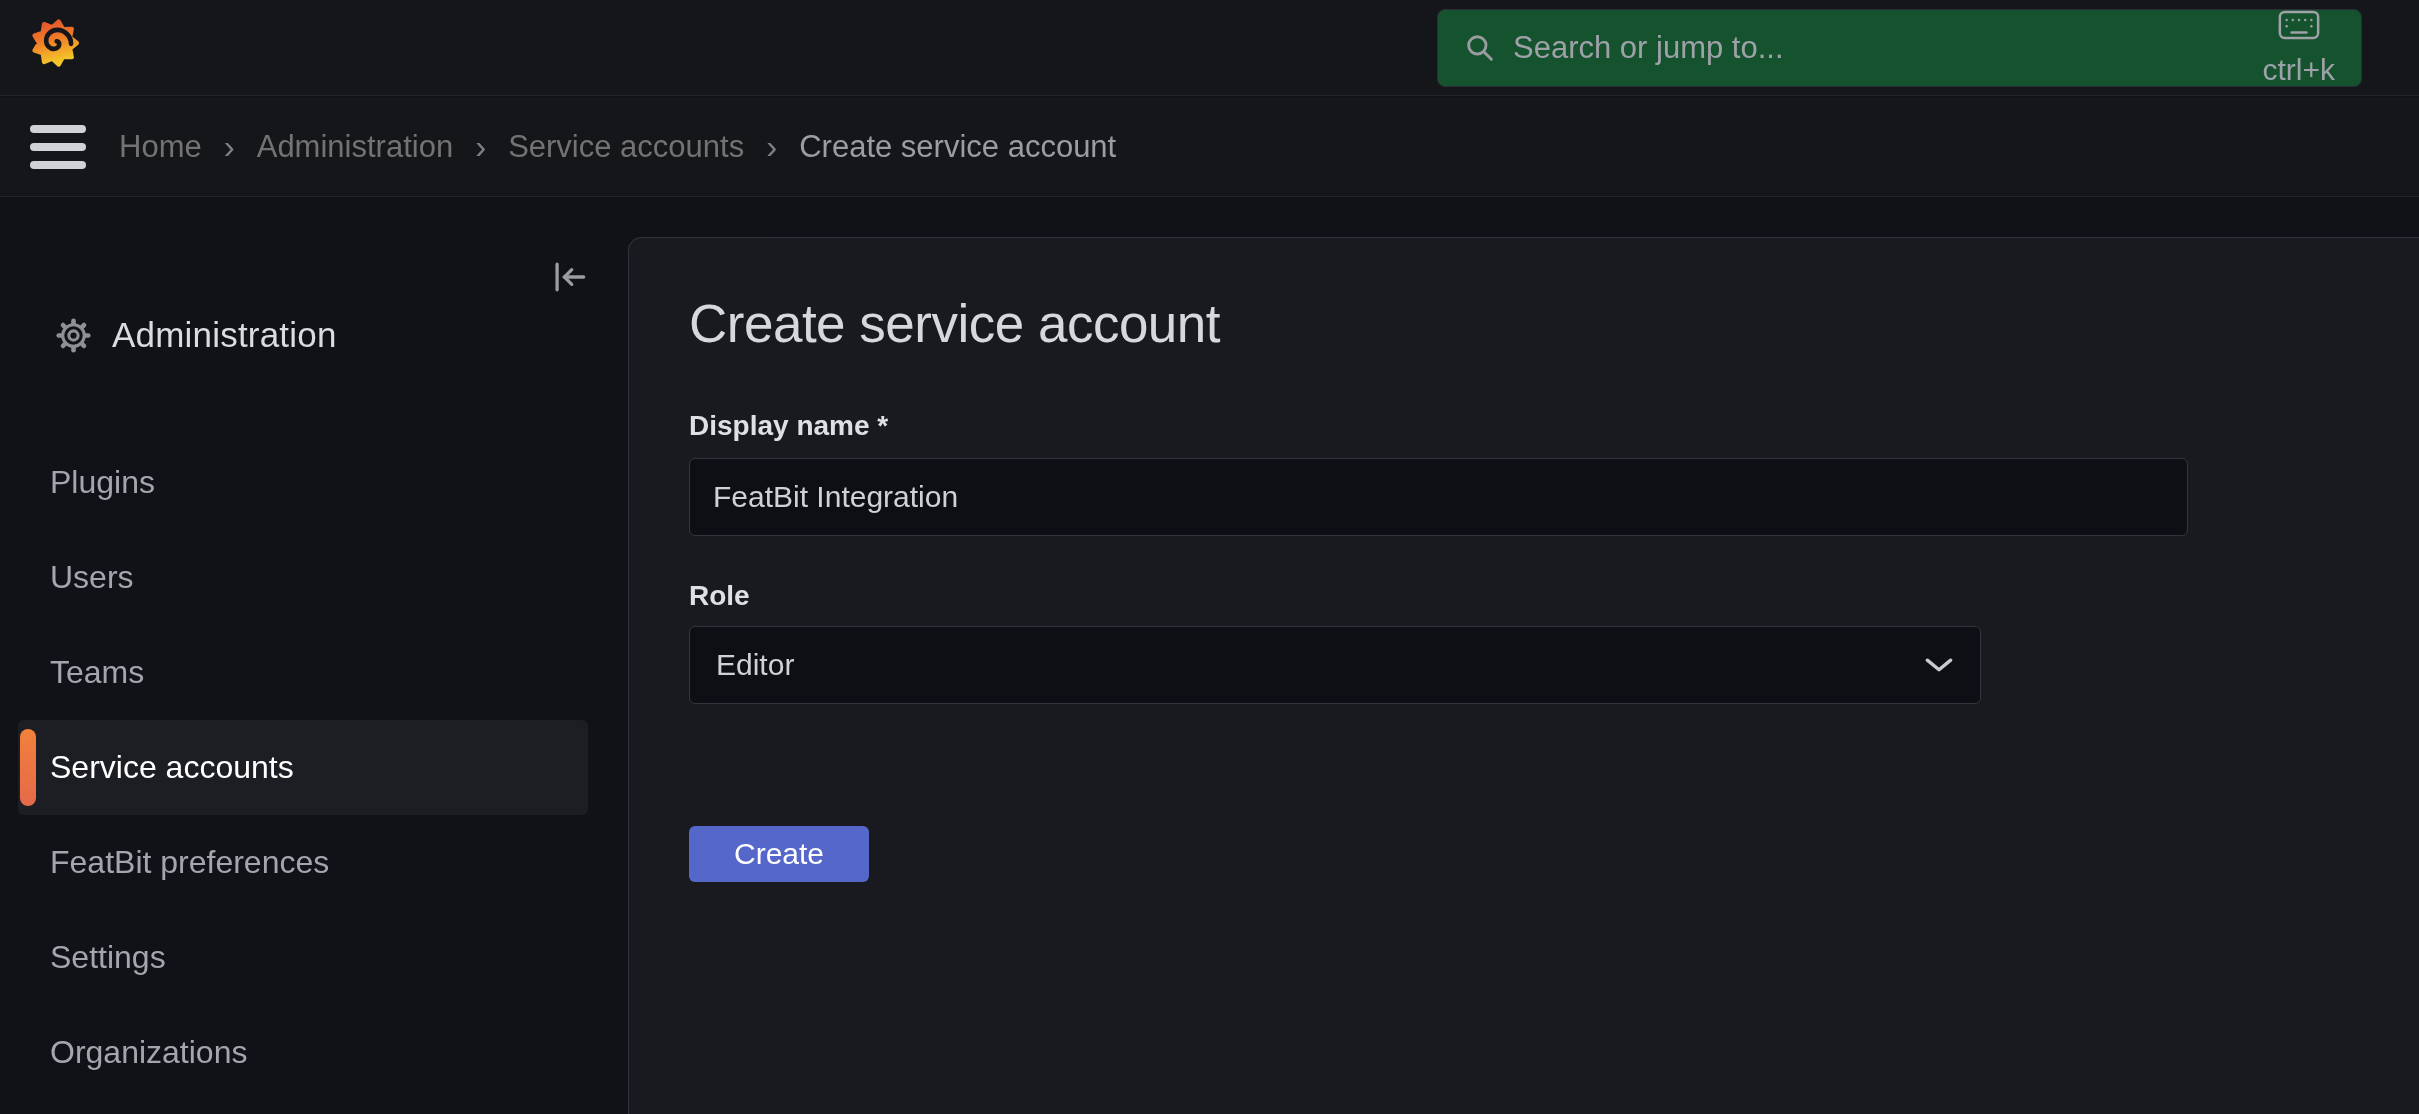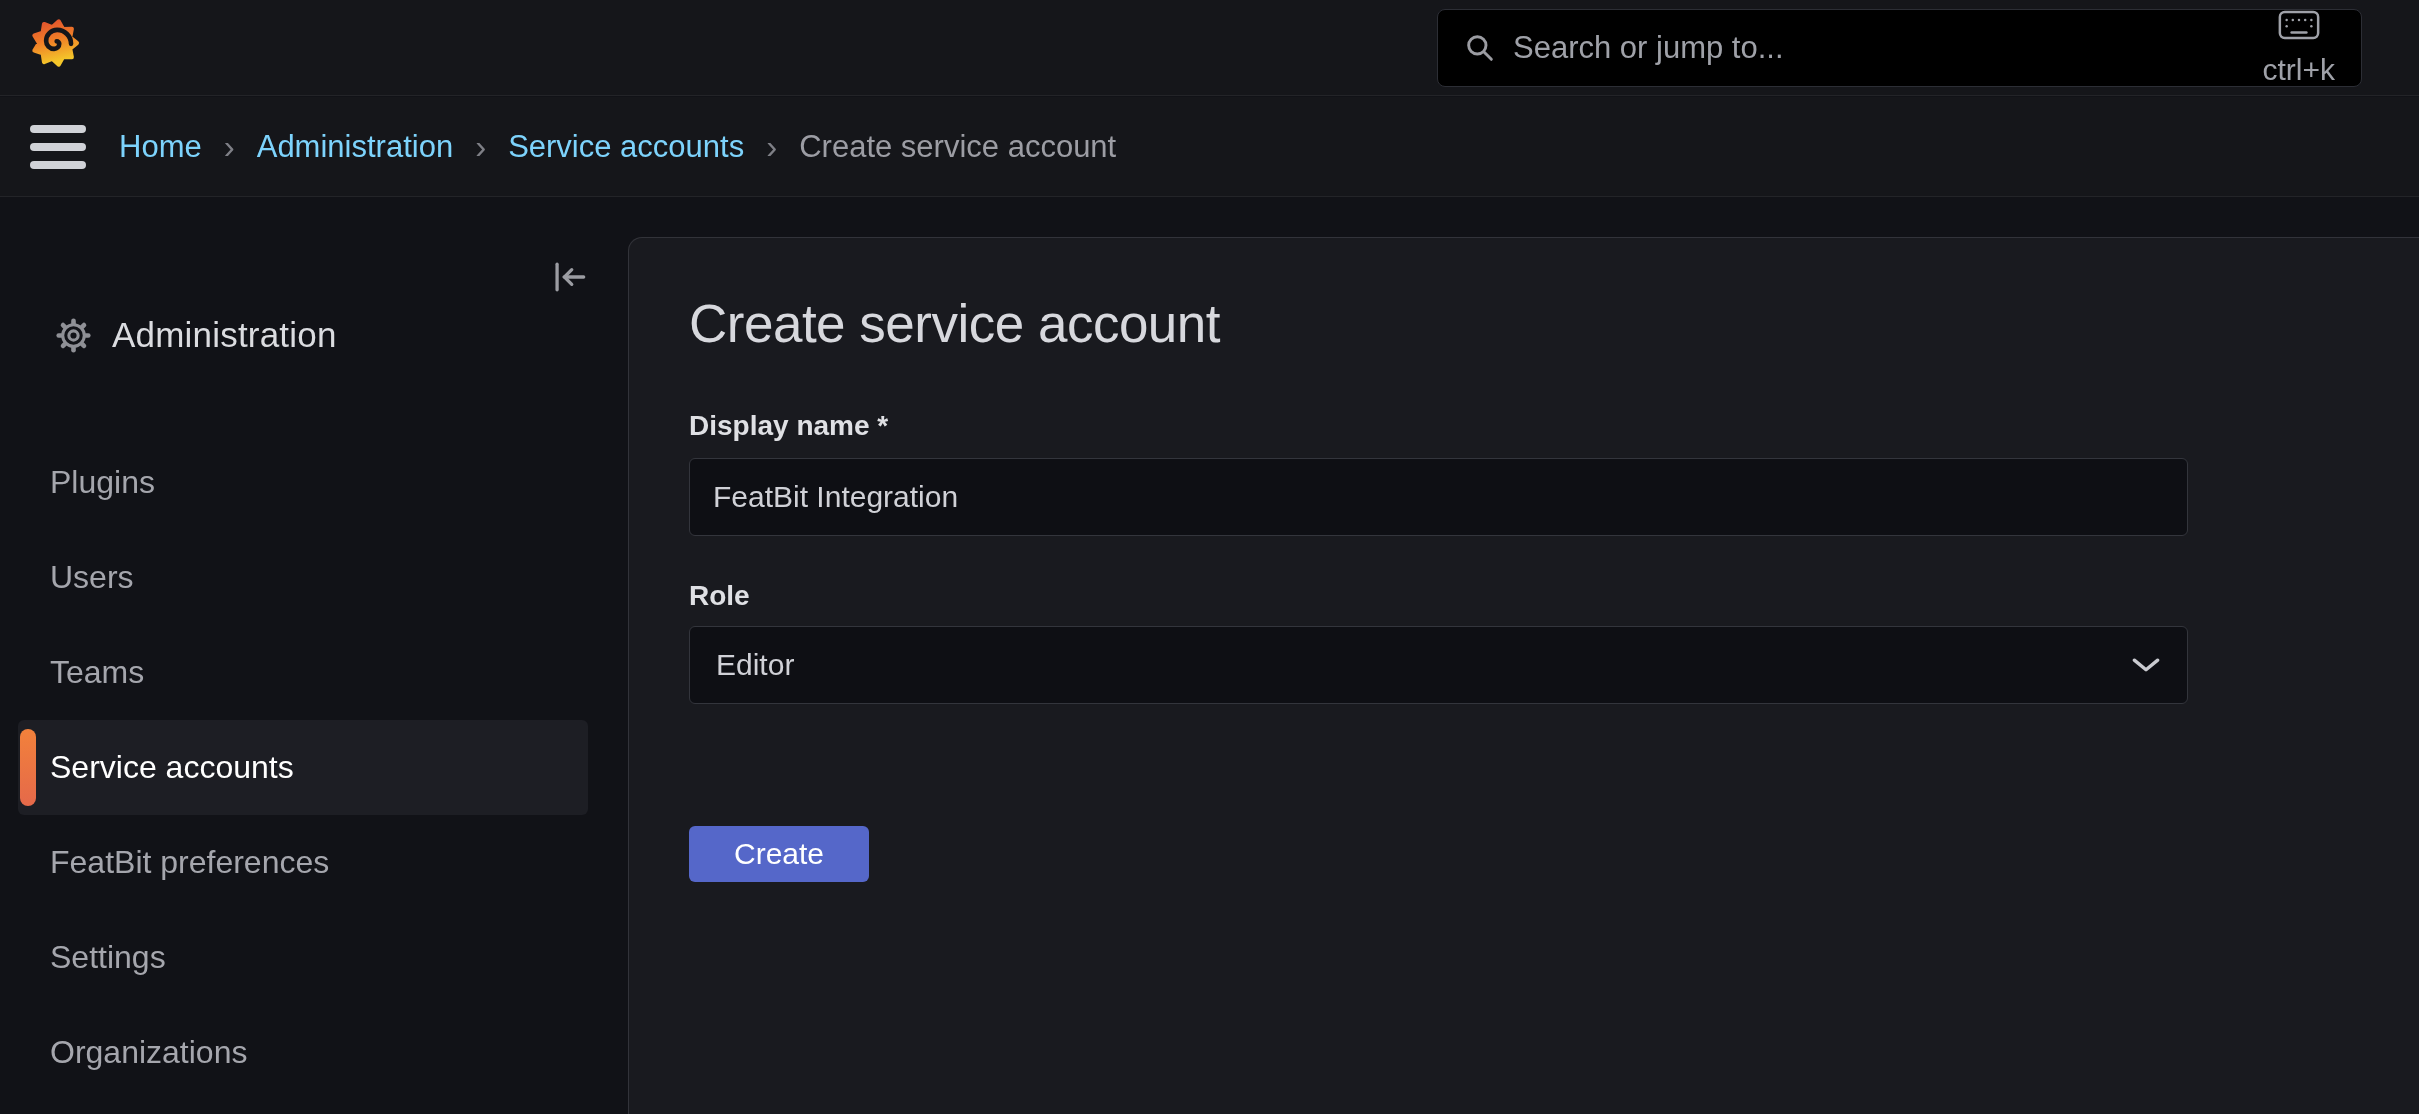--- a/index.html
+++ b/index.html
@@ -5,34 +5,34 @@
   * { margin:0; padding:0; box-sizing:border-box; }
   html,body { background:#111217; }
   body { font-family:"Liberation Sans", sans-serif; }
   .screen { position:relative; width:2419px; height:1114px; background:#111217; overflow:hidden; }
 
   
   .topbar { position:absolute; left:0; top:0; width:2419px; height:96px;
             background:#15161a; border-bottom:1px solid rgba(204,204,220,0.08); }
   .logo { position:absolute; left:28px; top:13px; width:54px; height:60px; cursor:pointer; }
   .searchbar { position:absolute; left:1437px; top:9px; width:925px; height:78px;
-               background:#000000; border:1px solid #2c2e35; border-radius:8px;
+               background:#14532d; border:1px solid #2c2e35; border-radius:8px;
                display:flex; align-items:center; padding:0 26px; cursor:text; }
   .searchbar .ph { flex:1; margin-left:17px; font-size:31px; color:#9fa1a8; }
   .shortcut { display:flex; align-items:center; gap:13px; color:#9fa1a8; font-size:30px;flex-direction:column; }
 
   
   .crumbbar { position:absolute; left:0; top:97px; width:2419px; height:100px;
               background:#15161a; border-bottom:1px solid rgba(204,204,220,0.08);
               display:flex; align-items:center; padding-left:30px; }
   .hamburger { display:flex; flex-direction:column; gap:10px; margin-right:33px;
                background:none; border:none; cursor:pointer; padding:4px 0; }
   .hamburger span { display:block; width:56px; height:8px; border-radius:4px; background:#d0d2d7; }
   .breadcrumb { display:flex; align-items:center; list-style:none; font-size:31px; }
-  .breadcrumb .bc-link { color:#7dd3fc; cursor:pointer; }
+  .breadcrumb .bc-link { color:#737373; cursor:pointer; }
   .breadcrumb .bc-current { color:#9c9da4; }
   .breadcrumb .bc-sep { color:#7e7f86; margin:0 22px; font-size:33px; user-select:none; }
 
   
   .sidebar { position:absolute; left:0; top:197px; width:628px; height:917px; background:#111217; }
   .collapse-btn { position:absolute; top:58px; right:36px; width:46px; height:46px;
                   background:none; border:none; cursor:pointer; }
   .side-header { position:absolute; left:55px; top:118px; display:flex; align-items:center; gap:20px; }
   .side-header .side-title { font-size:35px; font-weight:500; color:#dbdce0; letter-spacing:.2px; }
   .side-items { position:absolute; left:0; top:238px; width:628px; list-style:none; }
@@ -50,21 +50,21 @@
           background:#191a1f; border-top:1px solid rgba(204,204,220,0.14);
           border-left:1px solid rgba(204,204,220,0.14); border-top-left-radius:14px;
           padding-left:60px; }
   .page-title { margin-top:55px; font-size:53px; font-weight:500; color:#d7d8dd; letter-spacing:-0.5px; }
   .field-label { display:block; margin-top:56px; font-size:28px; font-weight:600; color:#dfe0e4; }
   .field-label.second { margin-top:44px; }
   .text-input { display:block; margin-top:16px; width:1499px; height:78px;
                 background:#0e0f14; border:1px solid #33353c; border-radius:6px;
                 color:#d0d1d7; font-size:30px; padding:0 23px;
                 font-family:"Liberation Sans", sans-serif; outline:none; }
-  .select { margin-top:14px; width:1499px; height:78px; background:#0e0f14;
+  .select { margin-top:14px; width:1292px; height:78px; background:#0e0f14;
             border:1px solid #33353c; border-radius:6px; display:flex; align-items:center;
             justify-content:space-between; padding:0 26px; cursor:pointer; }
   .select .sel-value { font-size:30px; color:#d0d1d7; }
   .create-btn { display:block; margin-top:122px; height:56px; padding:0 45px;
                 background:#5567C9; border:none; border-radius:6px; color:#ffffff;
                 font-size:30px; font-weight:500; font-family:"Liberation Sans", sans-serif;
                 cursor:pointer; }
 </style>
 </head>
 <body>

